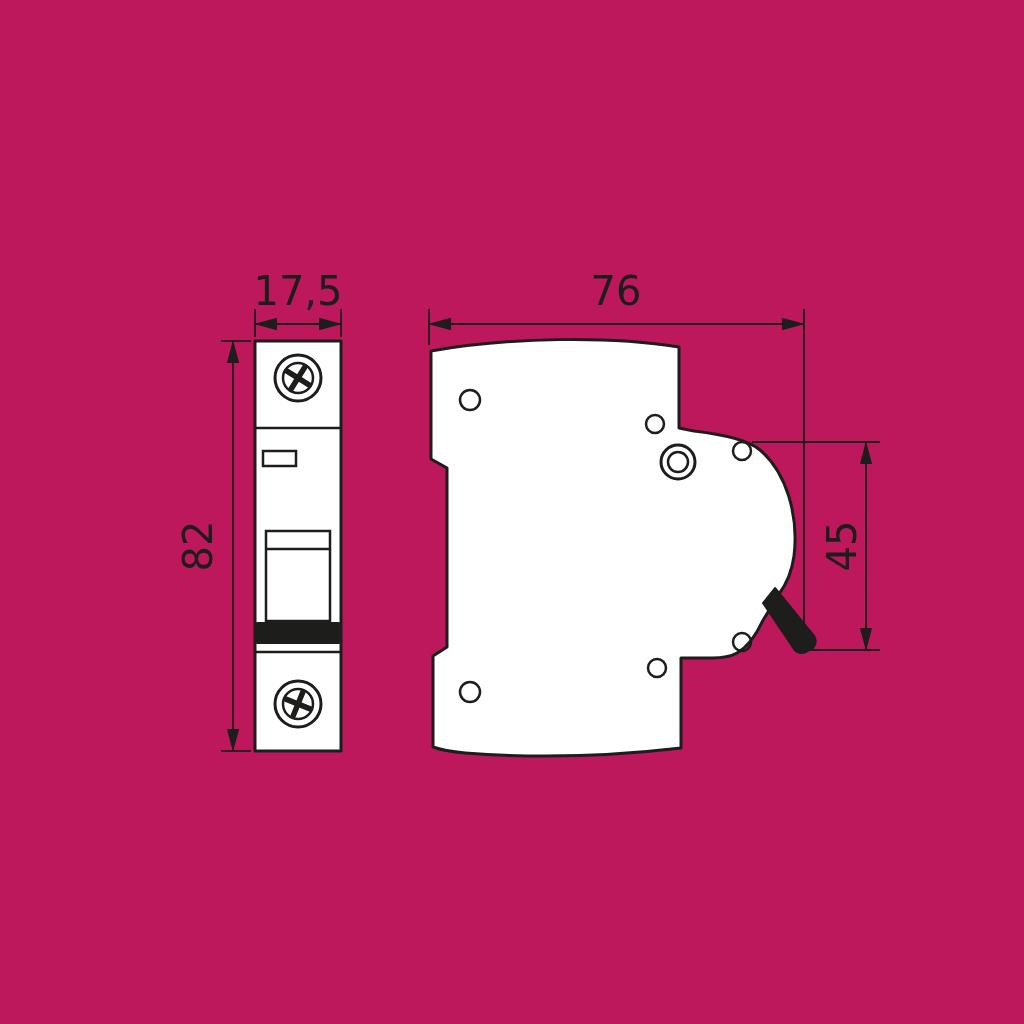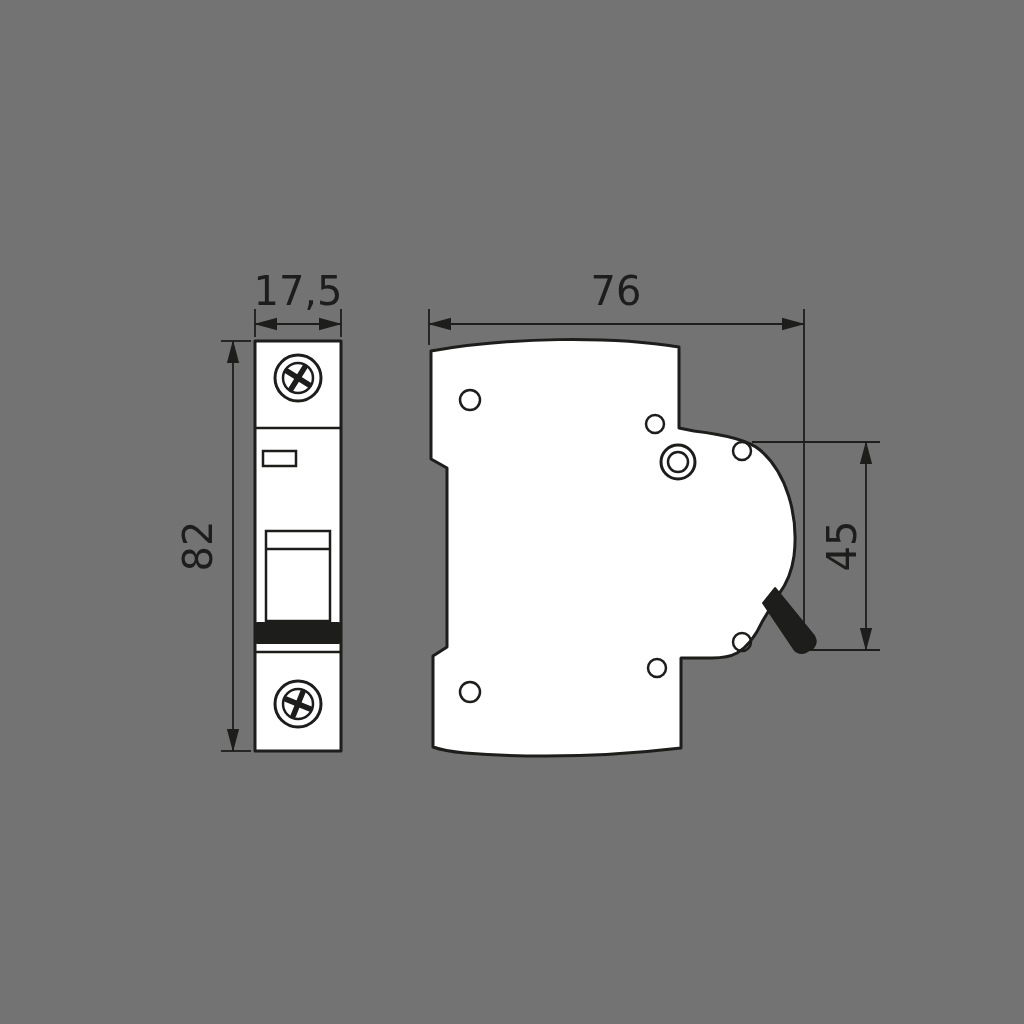--- a/index.html
+++ b/index.html
@@ -1,16 +1,16 @@
 <!DOCTYPE html>
 <html><head>
 <meta charset="utf-8">
 <style>
   html,body{margin:0;padding:0;background:#ffffff;}
-  .stage{width:1024px;height:1024px;position:relative;background:#737373;overflow:hidden;}
+  .stage{width:1024px;height:1024px;position:relative;background:#be185d;overflow:hidden;}
   svg{display:block;width:100%;height:100%;}
   .outline{fill:#ffffff;stroke:#1d1d1b;stroke-width:3;stroke-linejoin:round;}
   .stroke3{fill:none;stroke:#1d1d1b;stroke-width:3;}
   .stroke25{fill:none;stroke:#1d1d1b;stroke-width:2.5;}
   .dimline{fill:none;stroke:#1d1d1b;stroke-width:1.8;}
   .filldark{fill:#1d1d1b;stroke:#1d1d1b;stroke-width:2;stroke-linejoin:round;}
   .cross{stroke:#1d1d1b;stroke-width:5.5;stroke-linecap:round;fill:none;}
   .dimtext{font-family:"DejaVu Sans","Liberation Sans",sans-serif;font-size:40px;fill:#1d1d1b;text-anchor:middle;}
 </style>
 </head>

